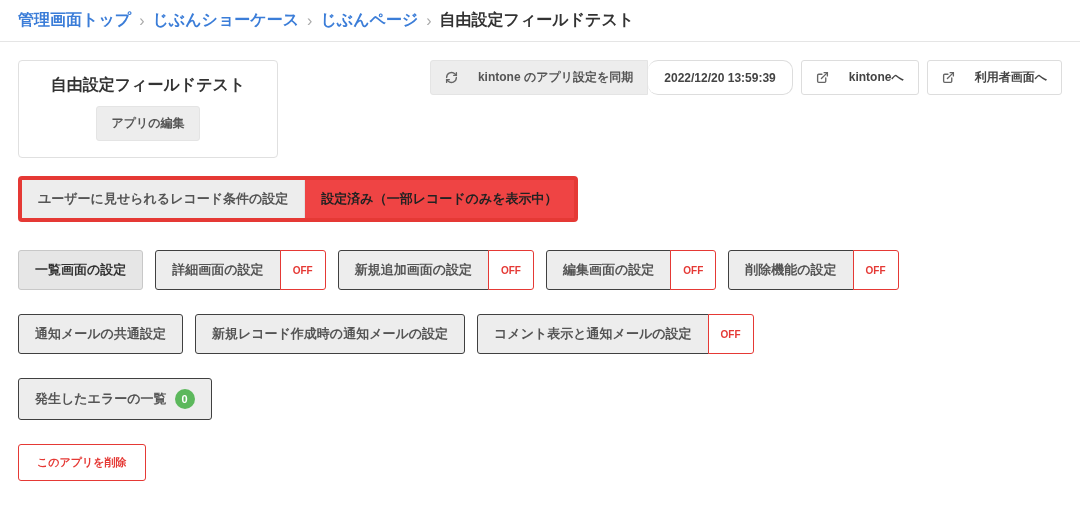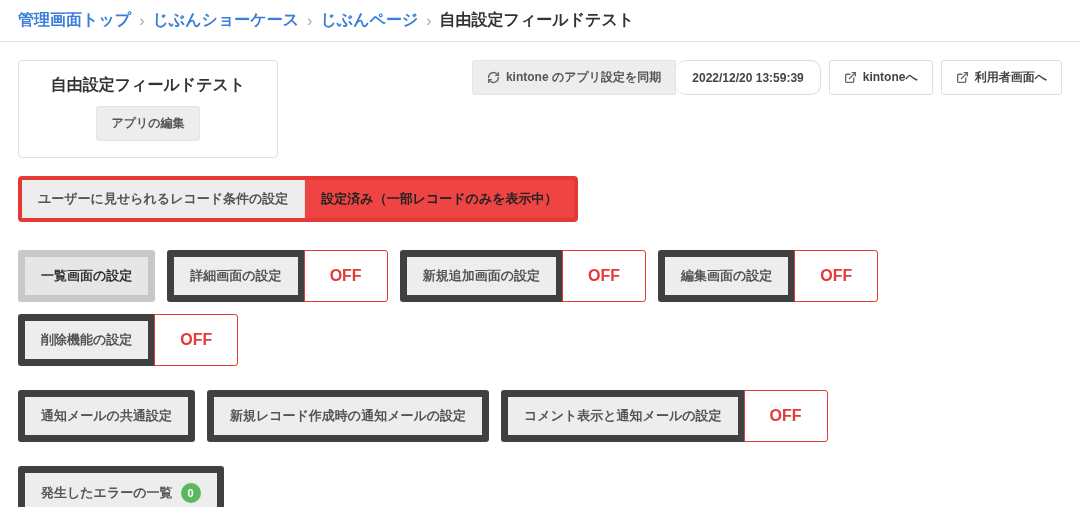--- a/index.html
+++ b/index.html
@@ -36,21 +36,21 @@
     border: 1px solid #e0e0e0;
     border-radius: 4px;
     padding: 14px 24px 16px;
     text-align: center;
     min-width: 260px;
   }
   .title-card h1 { font-size: 16px; font-weight: 700; margin-bottom: 10px; }
   .btn {
     display: inline-flex;
     align-items: center;
-    gap: 6px;
+    gap: 20px;
     padding: 8px 14px;
     border-radius: 3px;
     font-size: 12px;
     font-weight: 600;
     cursor: pointer;
     user-select: none;
   }
   .btn-grey {
     background: #ededed;
     color: #555;
@@ -102,37 +102,37 @@
   }
   .tab-group { display: inline-flex; border-radius: 7px; }
   .tab-btn {
     display: inline-flex;
     align-items: center;
     padding: 10px 16px;
     background: #ededed;
     color: #555;
     font-weight: 600;
     font-size: 13px;
-    border: 7px solid #404040;
+    border: 1px solid #404040;
     border-radius: 3px;
     cursor: pointer;
   }
   .tab-btn.selected {
     background: #e6e6e6;
     border-color: #c8c8c8;
     color:#333;
   }
   .tab-group .off-badge {
     display: inline-flex;
     align-items: center;
-    padding: 9px 25px;
+    padding: 9px 12px;
     border: 1px solid #e53935;
     color: #e53935;
     font-weight: 700;
-    font-size: 16px;
+    font-size: 10px;
     border-top-right-radius: 3px;
     border-bottom-right-radius: 3px;
     margin-left: -1px;
     background:#fff;
   }
   .tab-group .tab-btn.has-badge {
     border-top-right-radius: 0;
     border-bottom-right-radius: 0;
   }
 

